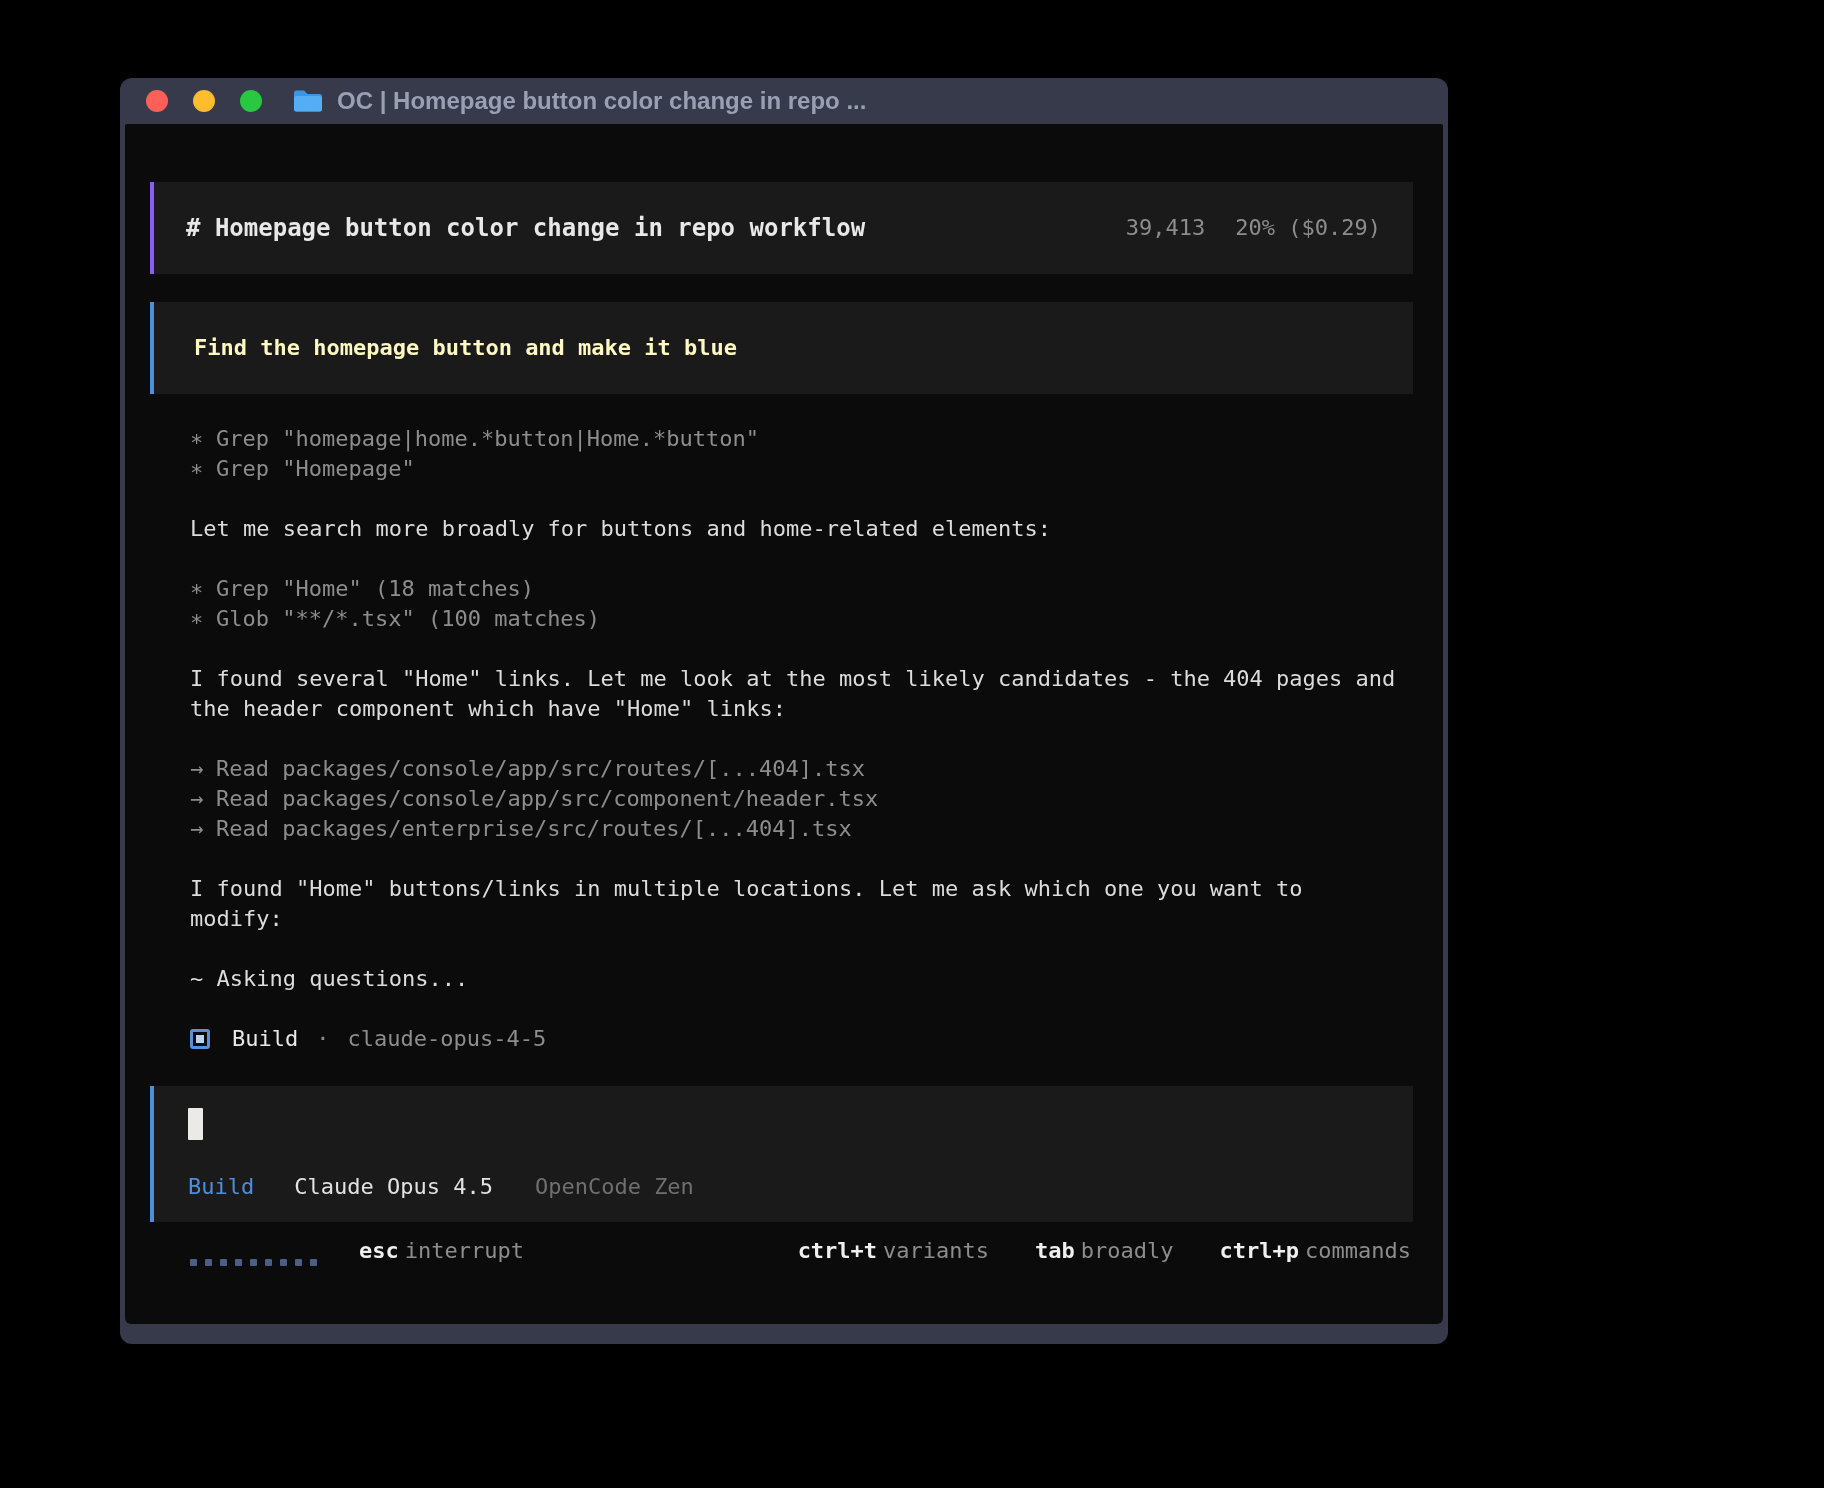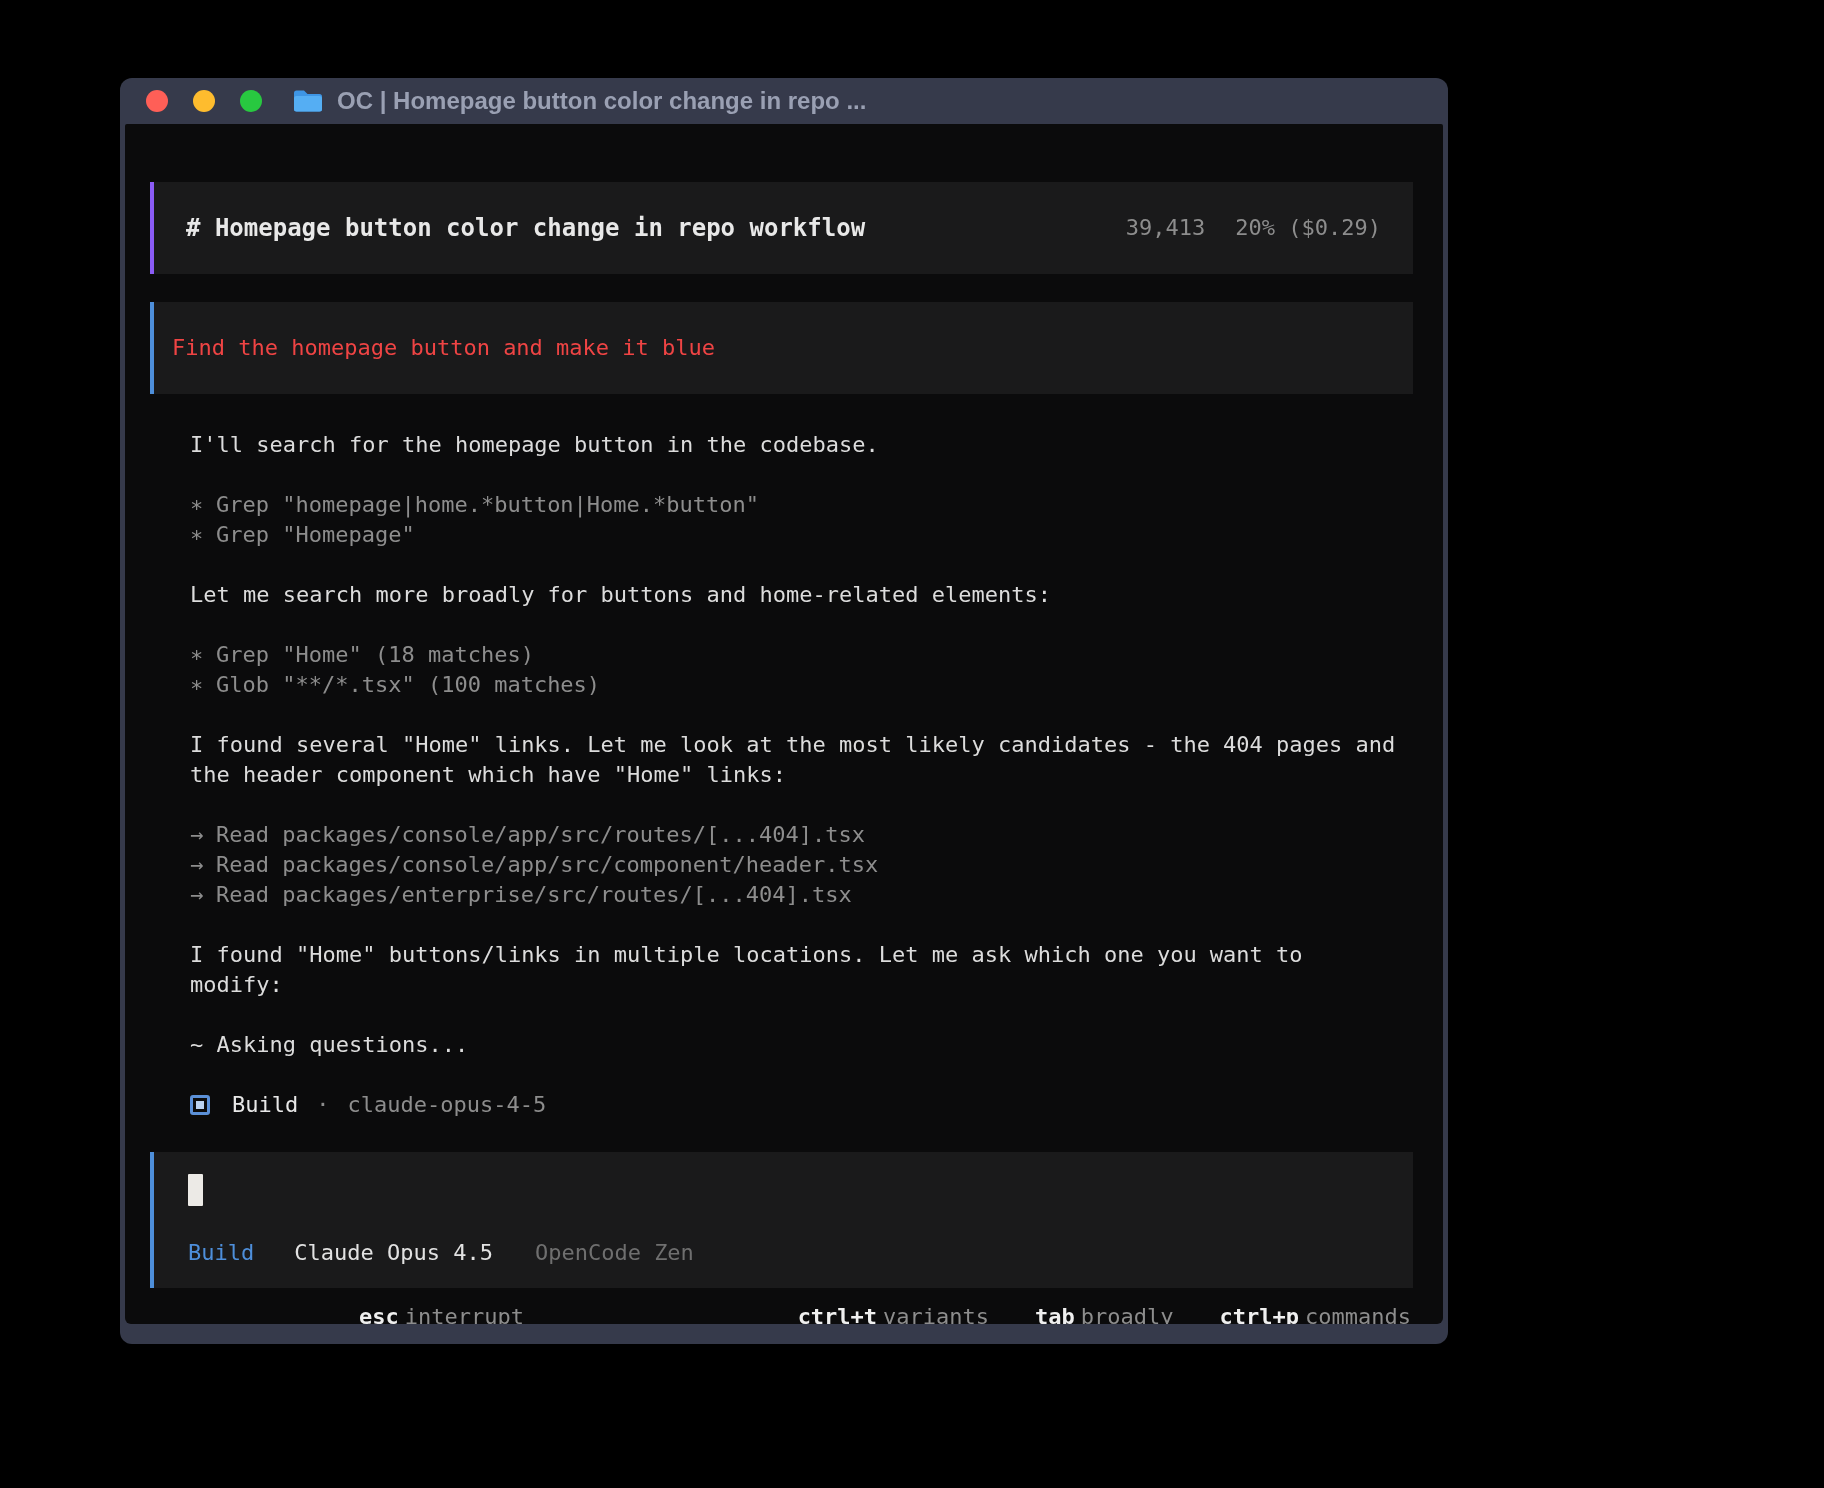--- a/index.html
+++ b/index.html
@@ -34,21 +34,21 @@
 
   .block {
     margin:0 30px 0 25px; background:#1a1a1b; border-left:4px solid #8b5cf6;
     padding:0 32px; display:flex; align-items:center;
   }
   .session { margin-top:58px; height:92px; justify-content:space-between; }
   .session-title { font-weight:bold; font-size:24px; color:#e8e8e8; white-space:nowrap; }
   .session-stats { color:#8d8d8d; white-space:nowrap; }
   .session-stats .cost { margin-left:30px; }
 
-  .usermsg { margin-top:28px; height:92px; border-left-color:#4e8fdb; padding:0 18px; color:#ef4444; }
+  .usermsg { margin-top:28px; height:92px; border-left-color:#4e8fdb; padding:0 40px; color:#fef9c3;font-weight:bold; }
 
   .msgs { padding-left:65px; padding-right:40px; }
   .para { margin-top:30px; max-width:1300px; color:#dcdcdc; }
   .para.first { margin-top:36px; }
   .toolgroup { margin-top:30px; color:#8d8d8d; }
   .tool-line { white-space:nowrap; }
   .tool-line .marker { display:inline-block; width:26px; }
   .status-line { margin-top:30px; color:#dcdcdc; }
   .badge-row { margin-top:30px; display:flex; align-items:center; height:30px; }
   .badge-icon {
@@ -108,21 +108,20 @@
       <span class="session-title"># Homepage button color change in repo workflow</span>
       <span class="session-stats"><span>39,413</span><span class="cost">20% ($0.29)</span></span>
     </div>
 
     <div class="block usermsg">
       <span>Find the homepage button and make it blue</span>
     </div>
 
     <div class="msgs">
 
-      <p class="para first">I'll search for the homepage button in the codebase.</p>
 
       <div class="toolgroup">
         <div class="tool-line"><span class="marker">∗</span><span>Grep "homepage|home.*button|Home.*button"</span></div>
         <div class="tool-line"><span class="marker">∗</span><span>Grep "Homepage"</span></div>
       </div>
 
       <p class="para">Let me search more broadly for buttons and home-related elements:</p>
 
       <div class="toolgroup">
         <div class="tool-line"><span class="marker">∗</span><span>Grep "Home" (18 matches)</span></div>

